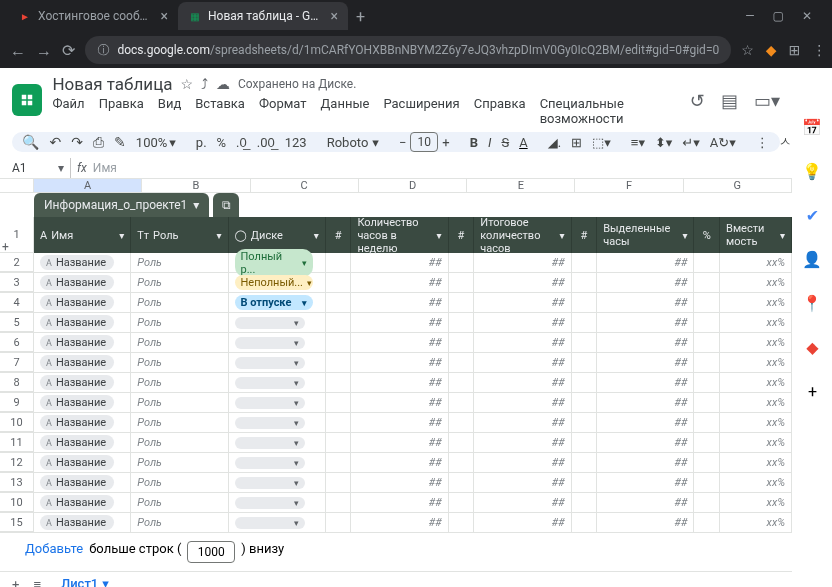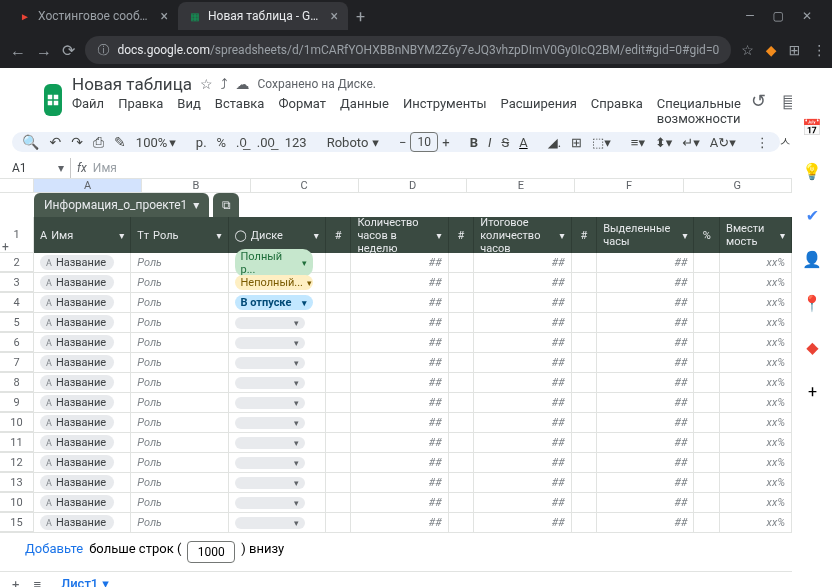--- a/index.html
+++ b/index.html
@@ -22,21 +22,21 @@
 .url-box .domain { color: #e8eaed; }
 .addr-icons { display: flex; gap: 12px; color: #9aa0a6; font-size: 14px; }
 
 
 .app { background: #fff; height: calc(587px - 68px); display: flex; }
 .main { flex: 1; display: flex; flex-direction: column; overflow: hidden; }
 .side-rail { width: 40px; background: #fff; border-left: 1px solid #fff; display: flex; flex-direction: column; align-items: center; padding-top: 50px; gap: 24px; }
 .side-rail .sicon { width: 20px; height: 20px; font-size: 16px; text-align: center; }
 
 
-.header { display: flex; align-items: center; padding: 6px 12px 0 12px; gap: 10px; margin-left: 32px; }
+.header { display: flex; align-items: center; padding: 6px 12px 0 12px; gap: 10px; }
 .logo { width: 32px; height: 32px; background: #0f9d58; border-radius: 6px; display: flex; align-items: center; justify-content: center; }
 .logo-svg { width: 18px; height: 18px; }
 .title-area { display: flex; flex-direction: column; }
 .title-row { display: flex; align-items: center; gap: 8px; color: #5f6368; }
 .doc-title { font-size: 17px; color: #3c4043; }
 .title-icon { font-size: 14px; color: #5f6368; }
 .saved { font-size: 12px; color: #5f6368; }
 .menu-bar { display: flex; gap: 14px; font-size: 13px; color: #3c4043; margin-top: 2px; }
 .header-right { margin-left: auto; display: flex; align-items: center; gap: 16px; }
 .hr-icon { font-size: 18px; color: #5f6368; }
@@ -164,21 +164,20 @@
           <span class="title-icon">☁</span>
           <span class="saved">Сохранено на Диске.</span>
         </div>
         <div class="menu-bar" id="menu-bar">
             <span>Файл</span>
             <span>Правка</span>
             <span>Вид</span>
             <span>Вставка</span>
             <span>Формат</span>
             <span>Данные</span>
-            <span>Инструменты</span>
             <span>Расширения</span>
             <span>Справка</span>
             <span>Специальные возможности</span>
           </div>
       </div>
       <div class="header-right">
         <span class="hr-icon">↺</span>
         <span class="hr-icon">▤</span>
         <span class="hr-icon">▭▾</span>
 

